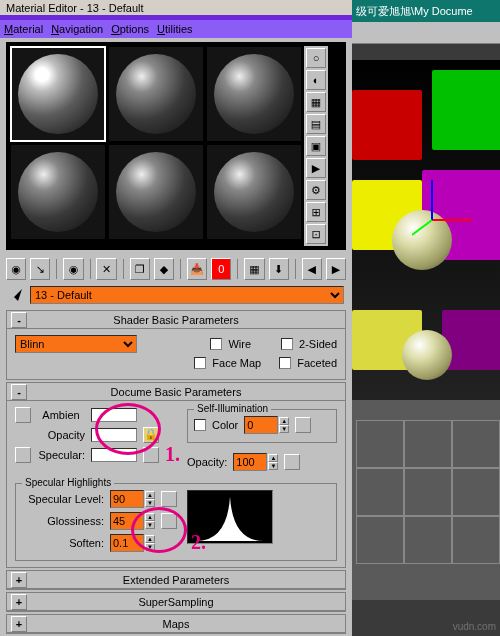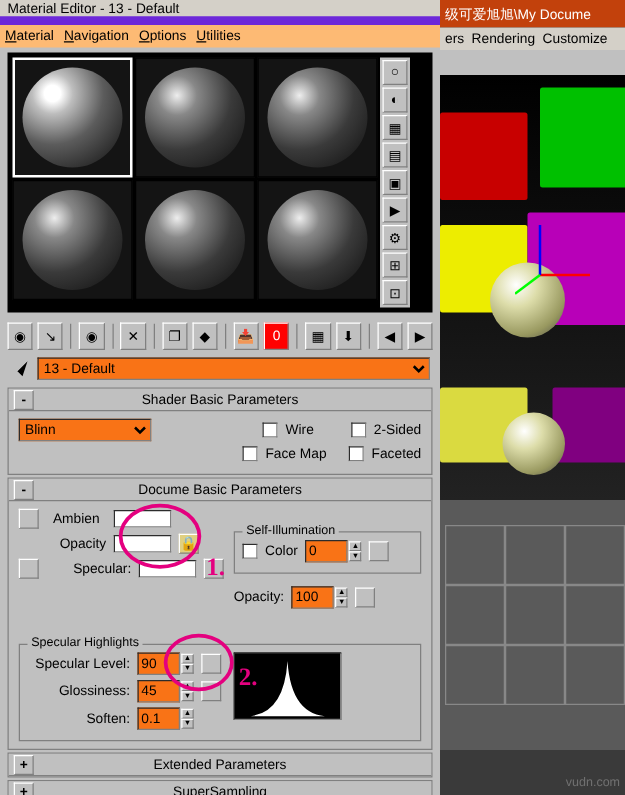--- a/index.html
+++ b/index.html
@@ -1,19 +1,19 @@
 <!DOCTYPE html>
 <html><head>
 <meta charset="utf-8">
 <style>
   * { box-sizing: border-box; margin: 0; padding: 0; font-family: "Tahoma", sans-serif; font-size: 11px; }
   body { width: 500px; height: 636px; background: #c0c0c0; overflow: hidden; position: relative; }
-  .titlebar { height: 20px; background: #d4d0c8; display: flex; align-items: center; padding: 0 6px; border-bottom: 7px solid #6d28d9; }
+  .titlebar { height: 20px; background: #d4d0c8; display: flex; align-items: center; padding: 0 6px; border-bottom: 5px solid #6d28d9; }
   .titlebar-text { color: #000; }
-  .menubar { height: 18px; background: #fdba74; display: flex; align-items: center; padding: 0 4px; gap: 8px; }
+  .menubar { height: 18px; background: #8b5cf6; display: flex; align-items: center; padding: 0 4px; gap: 8px; }
   .menu-item { cursor: pointer; }
   .menu-item .u { text-decoration: underline; }
   .editor { width: 352px; background: #c0c0c0; }
   .preview-area { display: flex; background: #000; margin: 4px 6px 4px 6px; padding: 4px; }
   .sphere-grid { display: grid; grid-template-columns: repeat(3, 96px); grid-template-rows: repeat(2, 96px); gap: 2px; }
   .sphere-cell { width: 96px; height: 96px; background: #141414; border: 1px solid #000; display: flex; align-items: center; justify-content: center; position: relative; }
   .sphere-cell.selected { outline: 2px solid #fff; outline-offset: -2px; }
   .sphere { width: 80px; height: 80px; border-radius: 50%; background: radial-gradient(circle at 32% 28%, #eee 0%, #888 20%, #3a3a3a 55%, #0d0d0d 100%); }
   .sphere.lit { background: radial-gradient(circle at 30% 26%, #fff 0%, #fff 8%, #bdbdbd 20%, #5c5c5c 50%, #0d0d0d 100%); }
   .side-tools { width: 24px; background: #c0c0c0; margin-left: 2px; display: flex; flex-direction: column; gap: 2px; padding: 2px; }
@@ -36,47 +36,42 @@
   .rollup-body { padding:6px 8px; }
   .row { display:flex; align-items:center; gap:6px; margin-bottom:4px; }
   .checkbox { width:12px; height:12px; border:1px inset #808080; background:#fff; display:inline-block; }
   .label { text-align:right; white-space:nowrap; }
   .swatch { width:46px; height:14px; border:1px inset #808080; background:#fff; cursor:pointer; }
   .spinner { display:inline-flex; align-items:center; }
   .spinner input { width:34px; text-align:left; padding-left:2px; }
   .spin-btns { display:flex; flex-direction:column; margin-left:1px; }
   .spin-btns div { width:10px; height:8px; background:#c0c0c0; border:1px solid #808080; border-top-color:#fff; border-left-color:#fff; font-size:6px; line-height:6px; text-align:center; cursor:pointer; }
   .map-btn { width:16px; height:16px; background:#c0c0c0; border:1px solid #808080; border-top-color:#fff; border-left-color:#fff; cursor:pointer; }
-  .group-box { border:1px solid #808080; padding:6px 6px 4px 6px; margin-top:18px; position:relative; }
+  .group-box { border:1px solid #808080; padding:6px 6px 4px 6px; margin-top:2px; position:relative; }
   .group-title { position:absolute; top:-7px; left:6px; background:#c0c0c0; padding:0 3px; font-size:10px; }
   .curve-box { width:86px; height:54px; background:#000; border:1px inset #808080; position:relative; }
   .curve-box svg { width:100%; height:100%; }
 
   .annot { position:absolute; border:3px solid #e4007f; border-radius:50%; pointer-events:none; }
   .annot-text { position:absolute; color:#e4007f; font-size:20px; font-weight:bold; pointer-events:none; font-family: "Comic Sans MS", cursive; }
 
   
   .right-pane { position:absolute; left:352px; top:0; width:148px; height:636px; background:#3a3a3a; }
-  .right-titlebar { height:20px; background:#c2410c; color:#fff; display:flex; align-items:center; padding:11px 4px; font-size:10px; white-space:nowrap; overflow:hidden; }
+  .right-titlebar { height:20px; background:#0f766e; color:#fff; display:flex; align-items:center; padding:11px 4px; font-size:10px; white-space:nowrap; overflow:hidden; }
   .right-menubar { height:18px; background:#d4d0c8; display:flex; align-items:center; padding:0 4px; gap:6px; white-space:nowrap; overflow:hidden; }
   .viewport { position:absolute; top:60px; left:0; right:0; height:340px; background: linear-gradient(#000,#222); overflow:hidden; }
   .cube { position:absolute; border-radius:2px; }
   .watermark { position:absolute; right:4px; bottom:4px; color:#888; font-size:10px; opacity:.7;margin-left:44px; }
 </style>
 </head>
 <body>
 
 <div class="right-pane">
   <div class="right-titlebar">
     <span>级可爱旭旭\My Docume</span>
-  </div>
-  <div class="right-menubar">
-    <span class="menu-item">ers</span>
-    <span class="menu-item">Rendering</span>
-    <span class="menu-item">Customize</span>
   </div>
   <div style="height:22px; background:#c0c0c0; border-bottom:1px solid #808080;"></div>
   <div class="viewport">
     <div class="cube" style="left:0;top:30px;width:70px;height:70px;background:#c80000;"></div>
     <div class="cube" style="left:80px;top:10px;width:70px;height:80px;background:#00c000;"></div>
     <div class="cube" style="left:0;top:120px;width:70px;height:70px;background:#eded00;"></div>
     <div class="cube" style="left:70px;top:110px;width:90px;height:90px;background:#b800b8;"></div>
     <div class="cube" style="left:0;top:250px;width:70px;height:60px;background:#dada40;"></div>
     <div class="cube" style="left:90px;top:250px;width:80px;height:60px;background:#800080;"></div>
     <div style="position:absolute;left:40px;top:150px;width:60px;height:60px;border-radius:50%;background:radial-gradient(circle at 35% 30%,#fff,#ddddaa 30%,#999960 70%,#444 100%);"></div>
@@ -180,21 +175,21 @@
     </select>
   </div>
 
   <div class="rollup">
     <div class="rollup-header">
       <div class="rollup-toggle">-</div>
       <span class="rollup-title">Shader Basic Parameters</span>
     </div>
     <div class="rollup-body">
       <div class="row">
-        <select style="width:106px;">
+        <select style="width:122px;">
           <option>Blinn</option>
         </select>
         <div style="flex:1"></div>
         <span class="checkbox"></span>
         <span class="label">Wire</span>
         <div style="width:18px"></div>
         <span class="checkbox"></span>
         <span class="label">2-Sided</span>
       </div>
       <div class="row">
@@ -222,21 +217,21 @@
           <span class="swatch"></span>
         </div>
         <div class="row" style="position:relative;">
           <span style="width:16px;"></span>
           <span class="label" style="width:48px;">Opacity</span>
           <span class="swatch"></span>
           <span class="map-btn" style="background:#e0d080;">🔒</span>
         </div>
         <div class="row">
           <span class="map-btn"></span>
-          <span class="label" style="width:48px;margin-left:20px;">Specular:</span>
+          <span class="label" style="width:48px;">Specular:</span>
           <span class="swatch"></span>
           <span class="map-btn"></span>
         </div>
       </div>
       <div style="width:150px;">
         <div class="group-box">
           <span class="group-title">Self-Illumination</span>
           <div class="row">
             <span class="checkbox"></span>
             <span class="label">Color</span>

